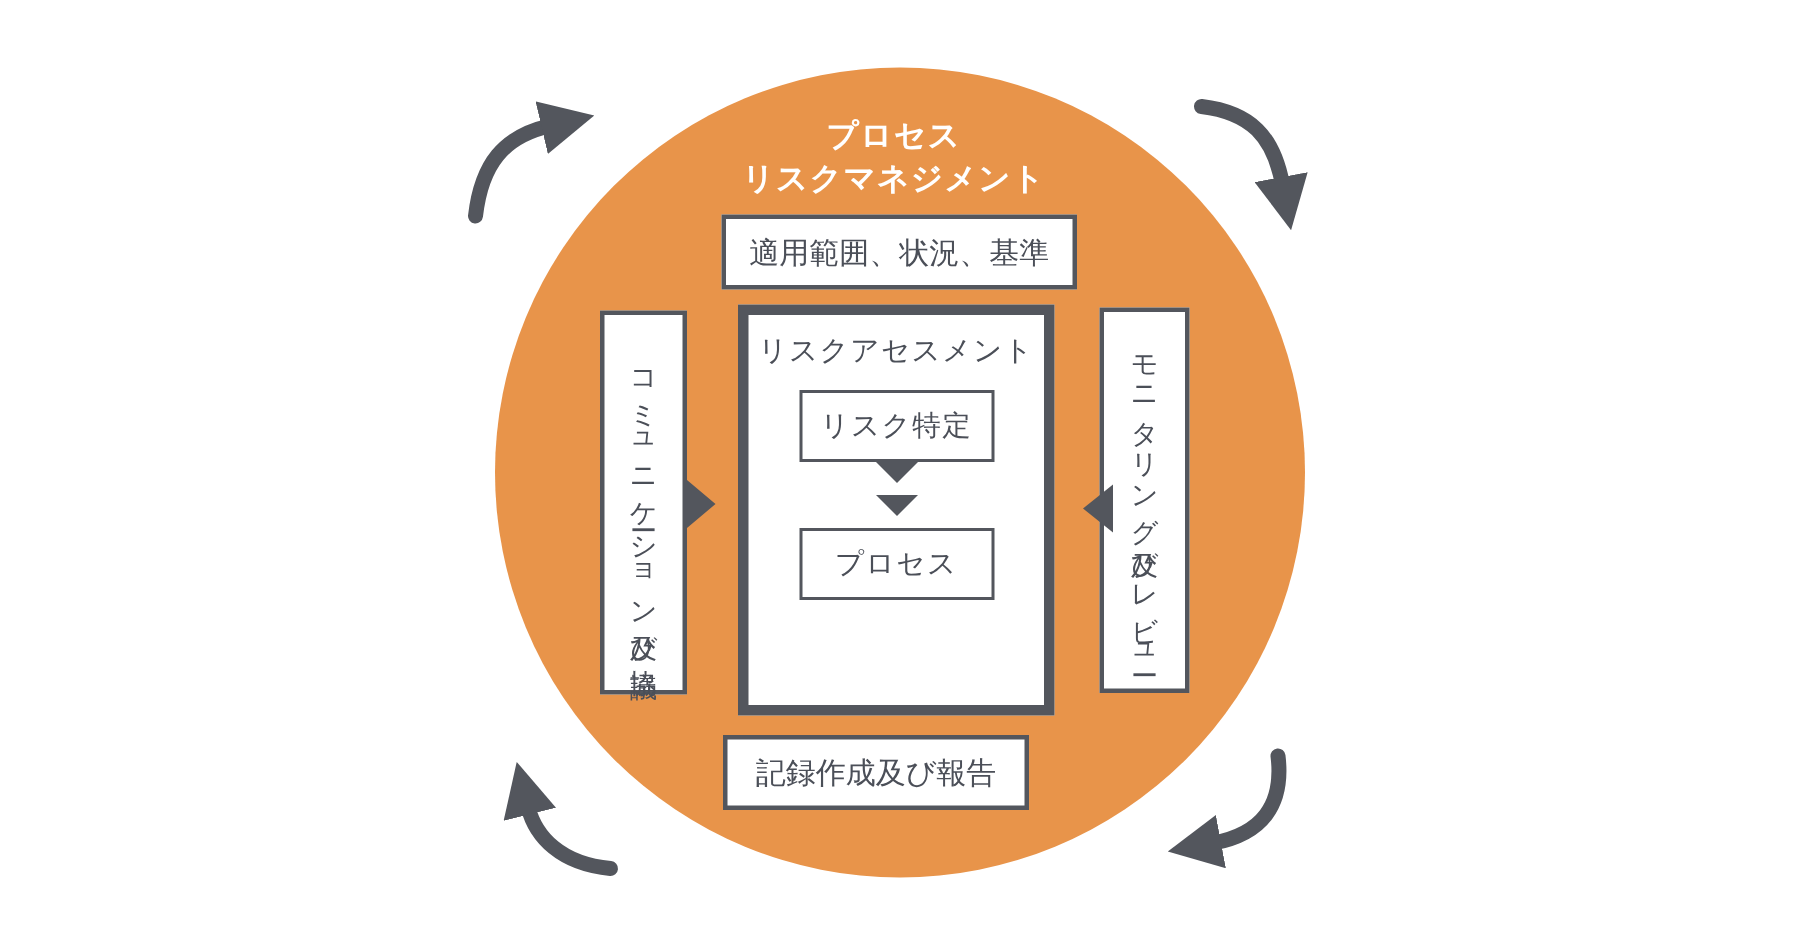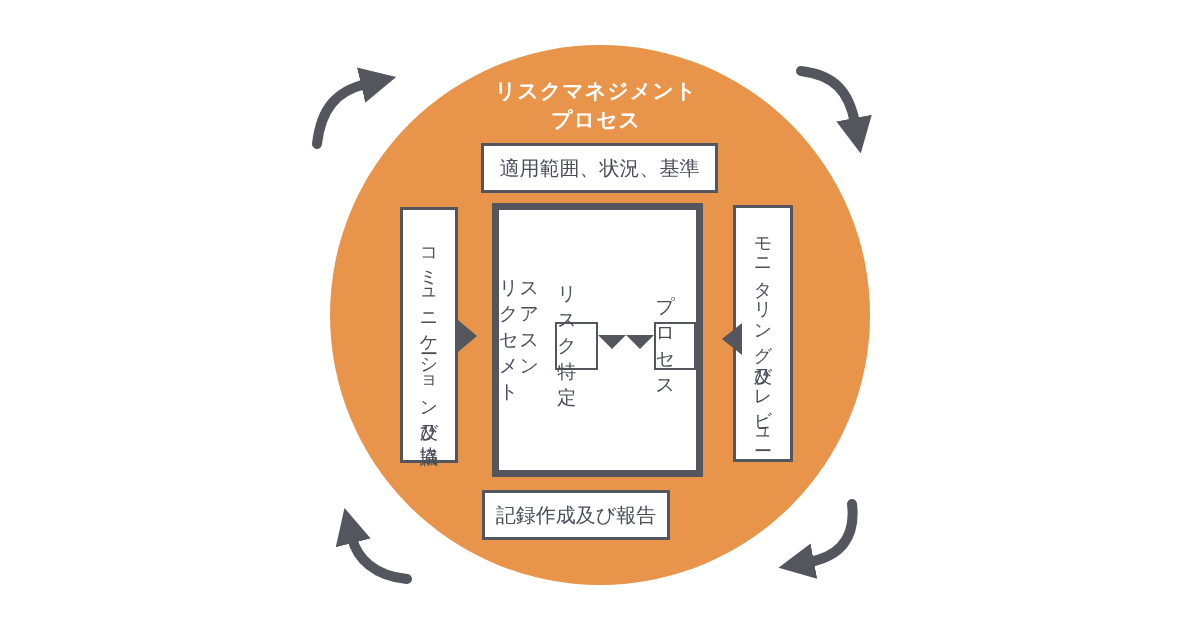--- a/index.html
+++ b/index.html
@@ -50,21 +50,21 @@
   .top-box {
     left: 481px;
     top: 143px;
     width: 237px;
     height: 50px;
     font-size: 20px;
   }
   .bottom-box {
     left: 482px;
     top: 490px;
-    width: 188px;
+    width: 204px;
     height: 50px;
     font-size: 20px;
   }
   .side-box {
     font-size: 18px;
     line-height: 1;
     letter-spacing: 1px;
   }
   .side-box .vtext {
     writing-mode: vertical-rl;
@@ -85,21 +85,21 @@
   .assessment-box {
     position: absolute;
     left: 492px;
     top: 203px;
     width: 211px;
     height: 274px;
     background: #ffffff;
     border: 7px solid #53565D;
     box-sizing: border-box;
     display: flex;
-    flex-direction: row;
+    flex-direction: column;
     align-items: center;
     padding-top: 12px;
   }
   .assessment-title {
     color: #4B4F58;
     font-size: 19px;
     font-weight: 500;
     letter-spacing: 1px;
     line-height: 26px;
     margin-bottom: 12px;
@@ -168,22 +168,22 @@
         <path d="M0,0 L3.6,1.8 L0,3.6 Z" fill="#53565D"></path>
       </marker>
     </defs>
     <path d="M 317 144 C 321 109 336 91 366 84" fill="none" stroke="#53565D" stroke-width="10" stroke-linecap="round" marker-end="url(#ah)"></path>
     <path d="M 801 71 C 834 75 849 91 855 123" fill="none" stroke="#53565D" stroke-width="10" stroke-linecap="round" marker-end="url(#ah)"></path>
     <path d="M 407 579 C 374 576 357 558 352 538" fill="none" stroke="#53565D" stroke-width="10" stroke-linecap="round" marker-end="url(#ah)"></path>
     <path d="M 852 504 C 856 537 841 556 809 562" fill="none" stroke="#53565D" stroke-width="10" stroke-linecap="round" marker-end="url(#ah)"></path>
   </svg>
 
   <div class="diagram-title">
+    <div>プロセス</div>
     <div>リスクマネジメント</div>
-    <div>プロセス</div>
   </div>
 
   <div class="box top-box">
     <span>適用範囲、状況、基準</span>
   </div>
 
   <div class="box side-box left-box">
     <span class="vtext">コミュニケーション及び協議</span>
   </div>
 

